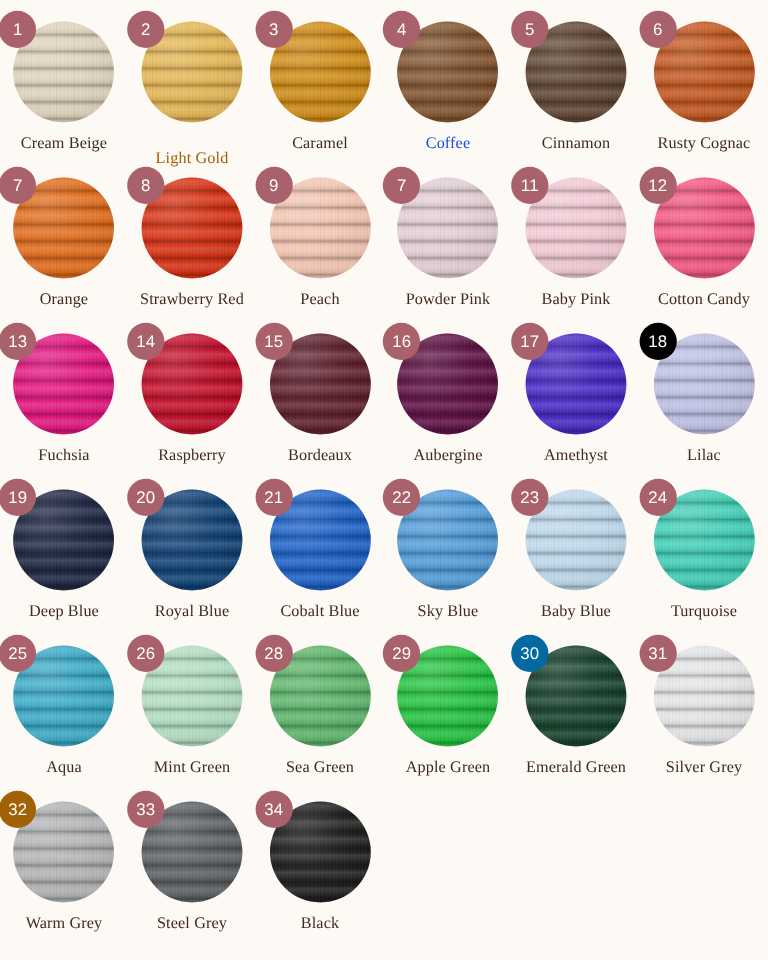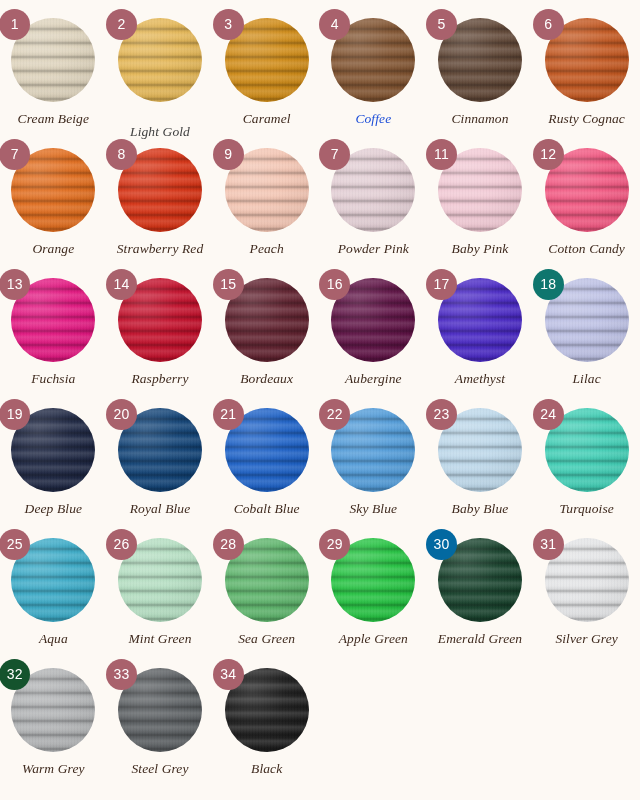--- a/index.html
+++ b/index.html
@@ -81,21 +81,20 @@
     letter-spacing:0.2px;
     z-index:3;
   }
   .label{
     margin-top:9px;
     font-size:13.5px;
     color:#3f2a1e;
     text-align:center;
     white-space:nowrap;
     letter-spacing:0.1px;
-    font-style:italic;
   }
 </style>
 </head>
 <body style="background: rgb(253, 249, 244);">
 
 <div id="grid">
     <div class="cell">
       <div class="swatch-wrap">
         <div class="swatch" style="background: rgb(221, 210, 187);">
           <div class="tex"></div>
@@ -106,21 +105,21 @@
       <div class="label" style="color: rgb(63, 42, 30);">Cream Beige</div>
     </div>
     <div class="cell">
       <div class="swatch-wrap">
         <div class="swatch" style="background: rgb(227, 181, 83);">
           <div class="tex"></div>
           <div class="sheen"></div>
         </div>
         <div class="badge" style="background: rgb(169, 97, 108); color: rgb(255, 255, 255);">2</div>
       </div>
-      <div class="label" style="color: #404040; margin-top: 32px;">Light Gold</div>
+      <div class="label" style="color: #a16207; margin-top: 32px;">Light Gold</div>
     </div>
     <div class="cell">
       <div class="swatch-wrap">
         <div class="swatch" style="background: rgb(207, 138, 20);">
           <div class="tex"></div>
           <div class="sheen"></div>
         </div>
         <div class="badge" style="background: rgb(169, 97, 108); color: rgb(255, 255, 255);">3</div>
       </div>
       <div class="label" style="color: rgb(63, 42, 30);">Caramel</div>
@@ -264,21 +263,21 @@
         <div class="badge" style="background: rgb(169, 97, 108); color: rgb(255, 255, 255);">17</div>
       </div>
       <div class="label" style="color: rgb(63, 42, 30);">Amethyst</div>
     </div>
     <div class="cell">
       <div class="swatch-wrap">
         <div class="swatch" style="background: rgb(188, 192, 228);">
           <div class="tex"></div>
           <div class="sheen"></div>
         </div>
-        <div class="badge" style="background: #0f766e; color: rgb(255, 255, 255);">18</div>
+        <div class="badge" style="background: #000000; color: rgb(255, 255, 255);">18</div>
       </div>
       <div class="label" style="color: rgb(63, 42, 30);">Lilac</div>
     </div>
     <div class="cell">
       <div class="swatch-wrap">
         <div class="swatch" style="background: rgb(27, 36, 64);">
           <div class="tex"></div>
           <div class="sheen"></div>
         </div>
         <div class="badge" style="background: rgb(169, 97, 108); color: rgb(255, 255, 255);">19</div>
@@ -394,21 +393,21 @@
         <div class="badge" style="background: rgb(169, 97, 108); color: rgb(255, 255, 255);">31</div>
       </div>
       <div class="label" style="color: rgb(63, 42, 30);">Silver Grey</div>
     </div>
     <div class="cell">
       <div class="swatch-wrap">
         <div class="swatch" style="background: rgb(176, 178, 180);">
           <div class="tex"></div>
           <div class="sheen"></div>
         </div>
-        <div class="badge" style="background: #14532d; color: rgb(255, 255, 255);">32</div>
+        <div class="badge" style="background: #a16207; color: rgb(255, 255, 255);">32</div>
       </div>
       <div class="label" style="color: rgb(63, 42, 30);">Warm Grey</div>
     </div>
     <div class="cell">
       <div class="swatch-wrap">
         <div class="swatch" style="background: rgb(90, 94, 97);">
           <div class="tex"></div>
           <div class="sheen"></div>
         </div>
         <div class="badge" style="background: rgb(169, 97, 108); color: rgb(255, 255, 255);">33</div>

